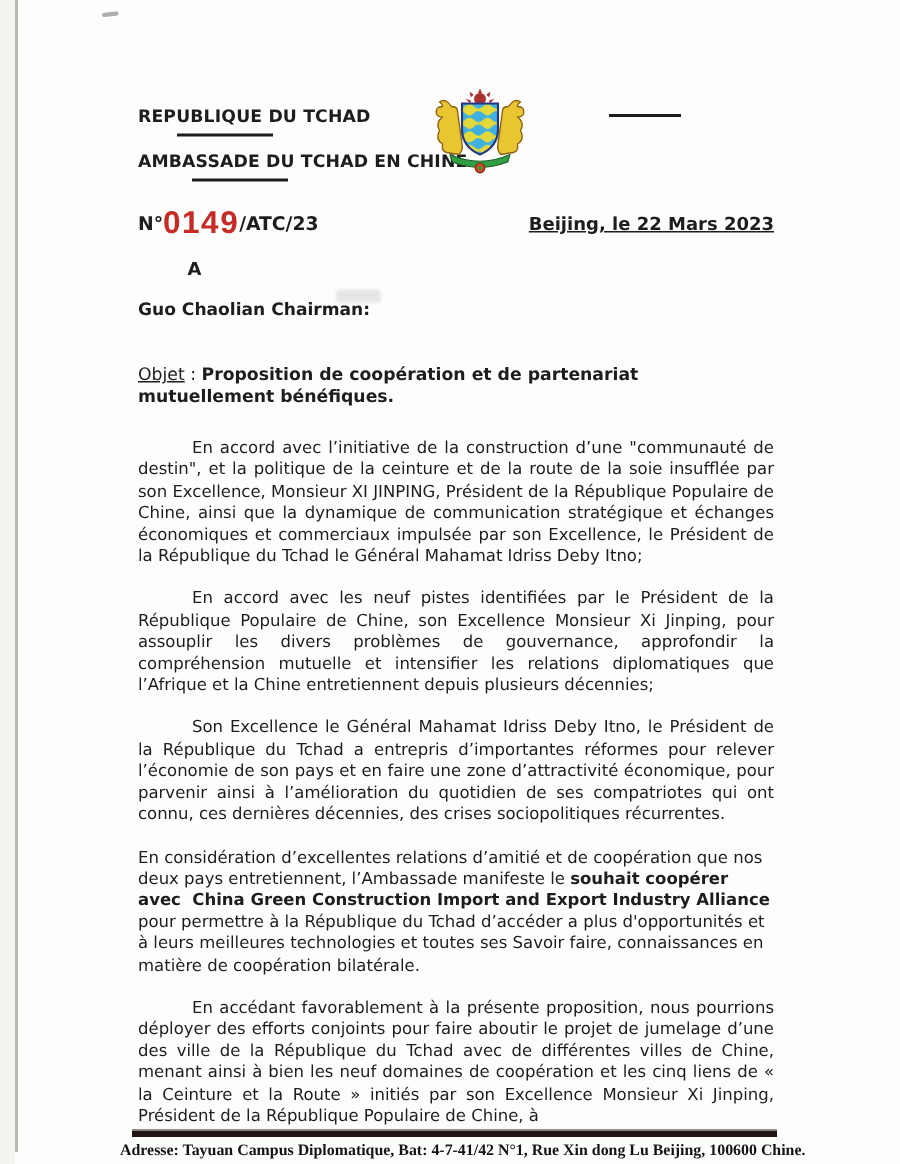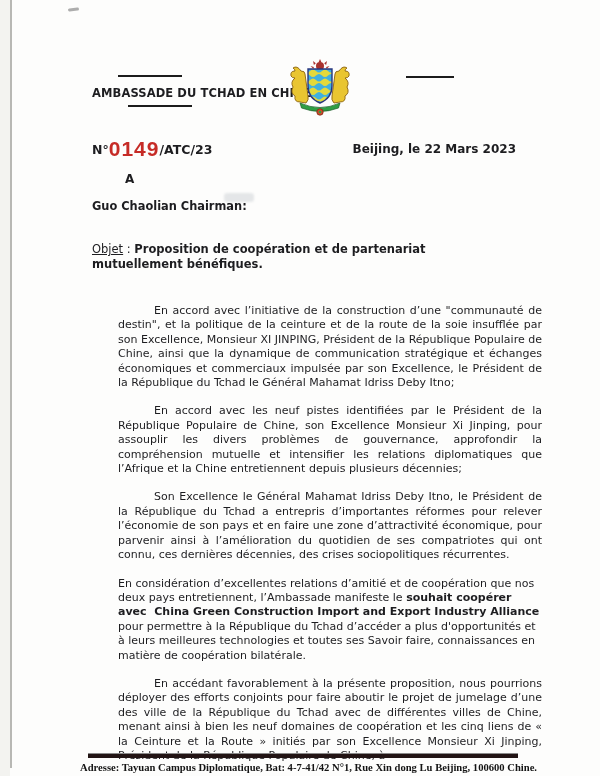--- a/index.html
+++ b/index.html
@@ -25,31 +25,31 @@
   .motto .rule3 { width:48px; height:2px; background:#1c1c1c; margin:6px 0 0 34px; }
 
   .emblem { position:absolute; left:286px; top:56px; }
 
   .refline { position:absolute; left:92px; top:137px; font-weight:bold; font-size:12.5px; }
   .refline .ref-number {
     font-family:Liberation Sans, sans-serif; font-weight:bold;
     font-size:21px; letter-spacing:1px; color:#c62b26;
     vertical-align:-2px;
   }
-  .dateline { position:absolute; left:320px; top:142px; width:196px; text-align:right; font-weight:bold; font-size:12px; }
+  .dateline { position:absolute; left:320px; top:142px; width:196px; text-align:right; font-weight:bold; font-size:12px;text-decoration:underline; }
 
   .salutation { position:absolute; left:125px; top:172px; font-weight:bold; font-size:12px; }
 
   .addressee { position:absolute; left:92px; top:199px; font-weight:bold; font-size:11.4px; line-height:14px; }
 
   .subject { position:absolute; left:92px; top:242px; width:424px; font-size:11.5px; line-height:14.5px; }
   .subject .label { text-decoration:underline; }
   .subject .text  { font-weight:bold; }
 
-  .letter-body { position:absolute; left:92px; top:304px; width:424px; font-size:11px; line-height:14.4px;margin-left:26px; }
+  .letter-body { position:absolute; left:92px; top:292px; width:424px; font-size:11px; line-height:14.4px; }
   .letter-body p { margin:0 0 14px 0; text-align:justify; text-indent:36px; }
   .letter-body p.no-indent { text-indent:0; text-align:left; }
   .bold { font-weight:bold; white-space:pre-wrap; }
 
   .footer-bar {
     position:absolute; left:88px; top:753px; width:430px; height:4px;
     background:#221414; border-top:1px solid #8a8a8a;
   }
   .footer-address {
     position:absolute; left:80px; top:762px; width:446px; text-align:center;
@@ -59,20 +59,21 @@
 </style>
 </head>
 <body>
 
 <div class="scan-strip"></div>
 <div class="scan-line"></div>
 <div class="artifact-top"></div>
 <div class="artifact-mid"></div>
 
 <div class="header-left">
+  <div>REPUBLIQUE DU TCHAD</div>
   <div class="rule1"></div>
   <div>AMBASSADE DU TCHAD EN CHINE</div>
   <div class="rule2"></div>
 </div>
 
 <div class="emblem">
   <svg width="68" height="62" viewBox="0 0 68 62">
     <defs>
       <pattern id="waves" width="12" height="9" patternUnits="userSpaceOnUse">
         <rect width="12" height="9" fill="#e3d93b"></rect>

